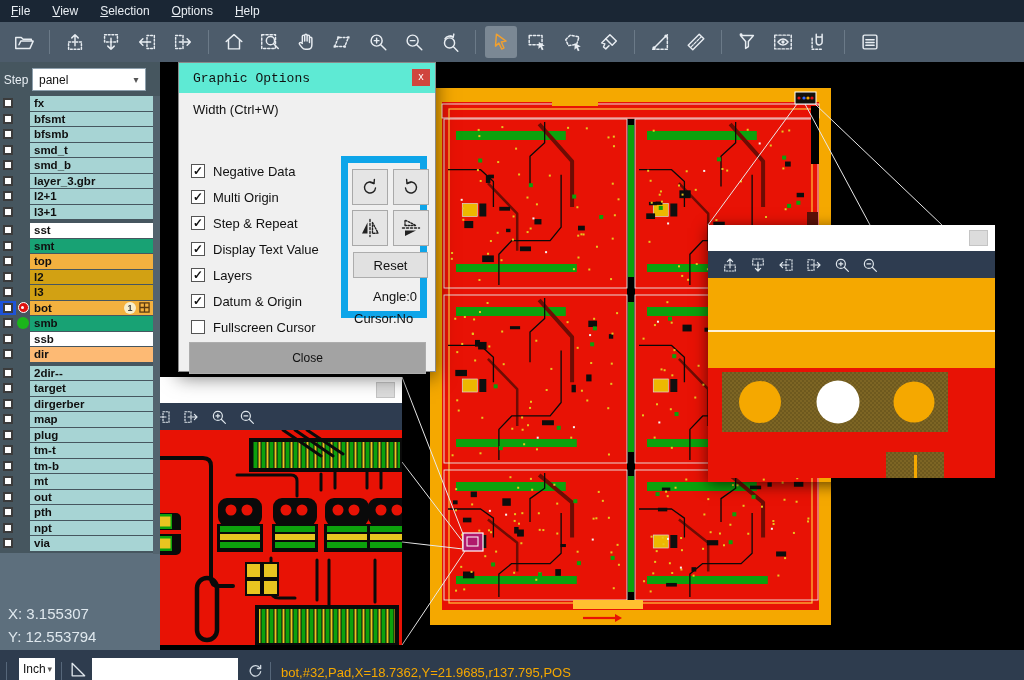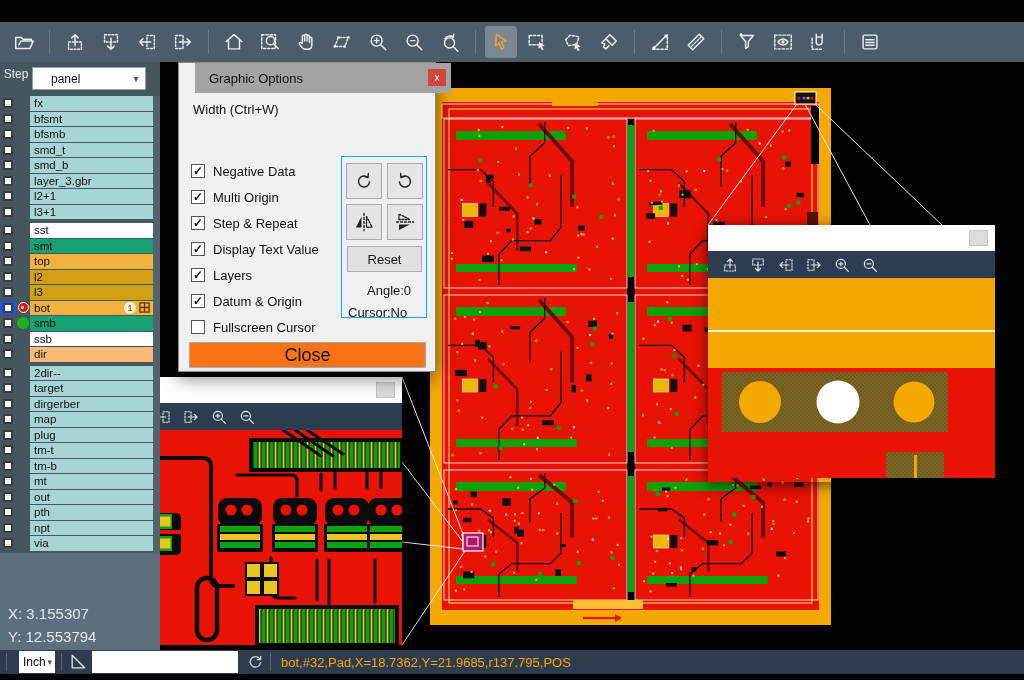--- a/index.html
+++ b/index.html
@@ -18,27 +18,27 @@
              background:#4d5c6b; display:flex; align-items:center; padding-left:6px; z-index:20; }
   .tb-btn { width:32px; height:32px; display:flex; align-items:center; justify-content:center;
             margin:0 2px; color:#e8edf2; border-radius:3px; }
   .tb-btn svg { width:22px; height:22px; }
   .tb-btn.sel { background:#7b8894; color:#f0a030; }
   .tb-div { width:1px; height:24px; background:#6b7a88; margin:0 7px; }
 
   
   .sidebar { position:absolute; left:0; top:62px; width:160px; height:588px;
              background:#46565f; z-index:10; }
-  .step-row { position:absolute; left:0; top:5px; width:150px; height:25px; display:flex; }
+  .step-row { position:absolute; left:0; top:5px; width:150px; height:25px; display:flex; align-items:center; }
   .step-label { color:#e8eef3; font-size:12px; width:32px; text-align:center; }
   .step-select { flex:1; margin-right:4px; height:23px; background:#fff; border:1px solid #8ea0ad;
-                 display:flex; align-items:center; font-size:12px; color:#111; padding-left:18px; }
+                 display:flex; align-items:center; font-size:12px; color:#111; padding-left:6px; }
   .step-select .chev { margin-left:auto; width:18px; text-align:center; color:#555; font-size:10px; }
   .layer-list { position:absolute; left:0; top:34px; width:160px; }
-  .lgroup { margin-bottom:4px; }
+  .lgroup { margin-bottom:4px;font-weight:bold; }
   .lrow { display:flex; height:14.5px; margin-bottom:1px; align-items:stretch; }
   .cbcell { width:16px; display:flex; align-items:center; justify-content:center; background:transparent; }
   .cbcell.selbg { background:#1d53d8; }
   .cbox { width:10px; height:10px; background:#fff; border:2px solid #3b3b3b; }
   .indcell { width:14px; display:flex; align-items:center; justify-content:center; }
   .ind-red { width:11px; height:11px; border-radius:50%; background:#e01010; border:1.5px solid #fff; position:relative; }
   .ind-red:after { content:""; position:absolute; left:2.5px; top:2.5px; width:3px; height:3px; border-radius:50%; background:#fff; }
   .ind-green { width:12px; height:12px; border-radius:50%; background:#1bb51b; }
   .lname { flex:1; font-size:11.5px; color:#101010; padding-left:4px; line-height:14.5px;
            white-space:nowrap; overflow:hidden; display:flex; align-items:center; margin-right:7px; }
@@ -61,62 +61,69 @@
   .pop-btn { position:absolute; right:7px; top:5px; width:19px; height:16px; background:#dcdcdc; border:1px solid #c4c4c4; }
   .mag-toolbar { height:27px; background:#2e3c50; display:flex; align-items:center; padding-left:8px; }
   .mag-toolbar .tb-btn { width:26px; height:24px; margin:0 1px; color:#dfe6ec; }
   .mag-toolbar .tb-btn svg { width:18px; height:18px; }
   .pop-left { left:85px; top:377px; width:317px; }
   .pop-right { left:708px; top:225px; width:287px; }
 
   
   .dialog { position:absolute; left:178px; top:62px; width:258px; height:310px; background:#f0f0f0;
             border:1px solid #8a8a8a; box-shadow:0 5px 18px rgba(0,0,0,.55); z-index:8; font-size:13px; color:#111; }
-  .dlg-title { position:absolute; left:16px; top:0; width:100%; height:30px; background:#a3a3a3; }
+  .dlg-title { position:absolute; left:0; top:0; width:100%; height:30px; background:#5eead4;font-family:Liberation Mono, monospace; }
   .dlg-title span { position:absolute; left:14px; top:8px; font-size:13px; }
   .dlg-close { position:absolute; right:5px; top:6px; width:18px; height:17px; background:#d0453e; color:#fff;
                border:none; font-size:10px; line-height:15px; text-align:center; font-family:inherit; }
   .width-label { position:absolute; left:14px; top:39px; }
   .radio-box { position:absolute; left:10px; top:58px; width:237px; height:31px; background:#fbfbfb;
                border:1px solid #cfcfcf; display:flex; align-items:center; }
   .radio { display:flex; align-items:center; gap:6px; }
   .rdot { width:13px; height:13px; border-radius:50%; background:#fff; border:1px solid #555; position:relative; }
   .radio.on .rdot:after { content:""; position:absolute; left:3px; top:3px; width:5px; height:5px; border-radius:50%; background:#1a1a1a; }
   .checkrow { position:absolute; left:12px; display:flex; align-items:center; gap:8px; height:18px; }
   .ckbox { width:14px; height:14px; background:#fff; border:1.5px solid #555; font-size:12px; line-height:12px;
            text-align:center; color:#111; font-weight:bold; }
-  .tf-box { position:absolute; left:162px; top:93px; width:86px; height:162px; border:1px solid #0ea5e9; }
+  .tf-box { position:absolute; left:162px; top:93px; width:86px; height:162px; border:7px solid #0ea5e9; }
   .tf-grid { position:absolute; left:4px; top:6px; width:78px; display:grid; grid-template-columns:36px 36px; gap:5px; }
   .tf-btn { width:36px; height:36px; background:#e5e5e5; border:1px solid #a9a9a9; color:#222;
             display:flex; align-items:center; justify-content:center; }
   .tf-btn svg { width:24px; height:24px; }
   .reset-btn { position:absolute; left:5px; top:89px; width:75px; height:26px; background:#e1e1e1;
                border:1px solid #adadad; font-size:13px; font-family:inherit; color:#111; }
   .angle-txt { position:absolute; left:6px; top:126px;margin-left:19px; }
   .mirror-txt { position:absolute; left:6px; top:148px; }
-  .close-btn { position:absolute; left:10px; top:279px; width:237px; height:26px; background:#f97316;
-               border:1px solid #adadad; font-size:18px; font-family:inherit; color:#111; }
+  .close-btn { position:absolute; left:10px; top:279px; width:237px; height:32px; background:#a3a3a3;
+               border:1px solid #adadad; font-size:12px; font-family:inherit; color:#111; }
 
   
-  .statusbar { position:absolute; left:0; top:650px; width:1024px; height:24px; background:#2e3c4e;
-               display:flex; align-items:center; z-index:20; color:#cfd8e0; }
+  .statusbar { position:absolute; left:0; top:650px; width:1024px; height:30px; background:#2e3c4e;
+               display:flex; align-items:flex-end; z-index:20; color:#cfd8e0; }
   .sb-div { width:1px; height:18px; background:#56677a; margin:0 6px; }
   .unit-select { width:36px; height:22px; background:#fff; color:#111; font-size:12px; display:flex;
                  align-items:center; padding-left:4px; margin-left:6px; }
   .unit-select .chev { margin-left:auto; font-size:9px; color:#555; padding-right:3px; }
   .angle-ico { width:20px; height:20px; }
   .cmd-input { width:146px; height:22px; background:#fff; border:none; margin-left:4px; font-size:12px; padding:0 4px; }
   .sync-ico { width:18px; height:18px; margin-left:8px; }
   .sel-info { color:#f5a800; font-size:13px; margin-left:4px; white-space:nowrap; }
 </style>
 </head>
 <body>
 
 <div id="app">
 
+  <div class="menubar" id="menubar">
+      <div class="menu-item"><u>F</u>ile</div>
+      <div class="menu-item"><u>V</u>iew</div>
+      <div class="menu-item"><u>S</u>election</div>
+      <div class="menu-item"><u>O</u>ptions</div>
+      <div class="menu-item"><u>H</u>elp</div>
+    </div>
 
   <div class="toolbar" id="toolbar">
       <div class="tb-btn">
         <svg viewBox="0 0 24 24" fill="none" stroke="currentColor" stroke-width="1.6" stroke-linecap="round" stroke-linejoin="round">
           <path d="M3 7h6l2 2h9v2M3 7v12h15.5l3.5-8H8.5l-2 4"></path>
         </svg>
       </div>
       <div class="tb-div"></div>
       <div class="tb-btn">
         <svg viewBox="0 0 24 24" fill="none" stroke="currentColor" stroke-width="1.6" stroke-linecap="round" stroke-linejoin="round">

